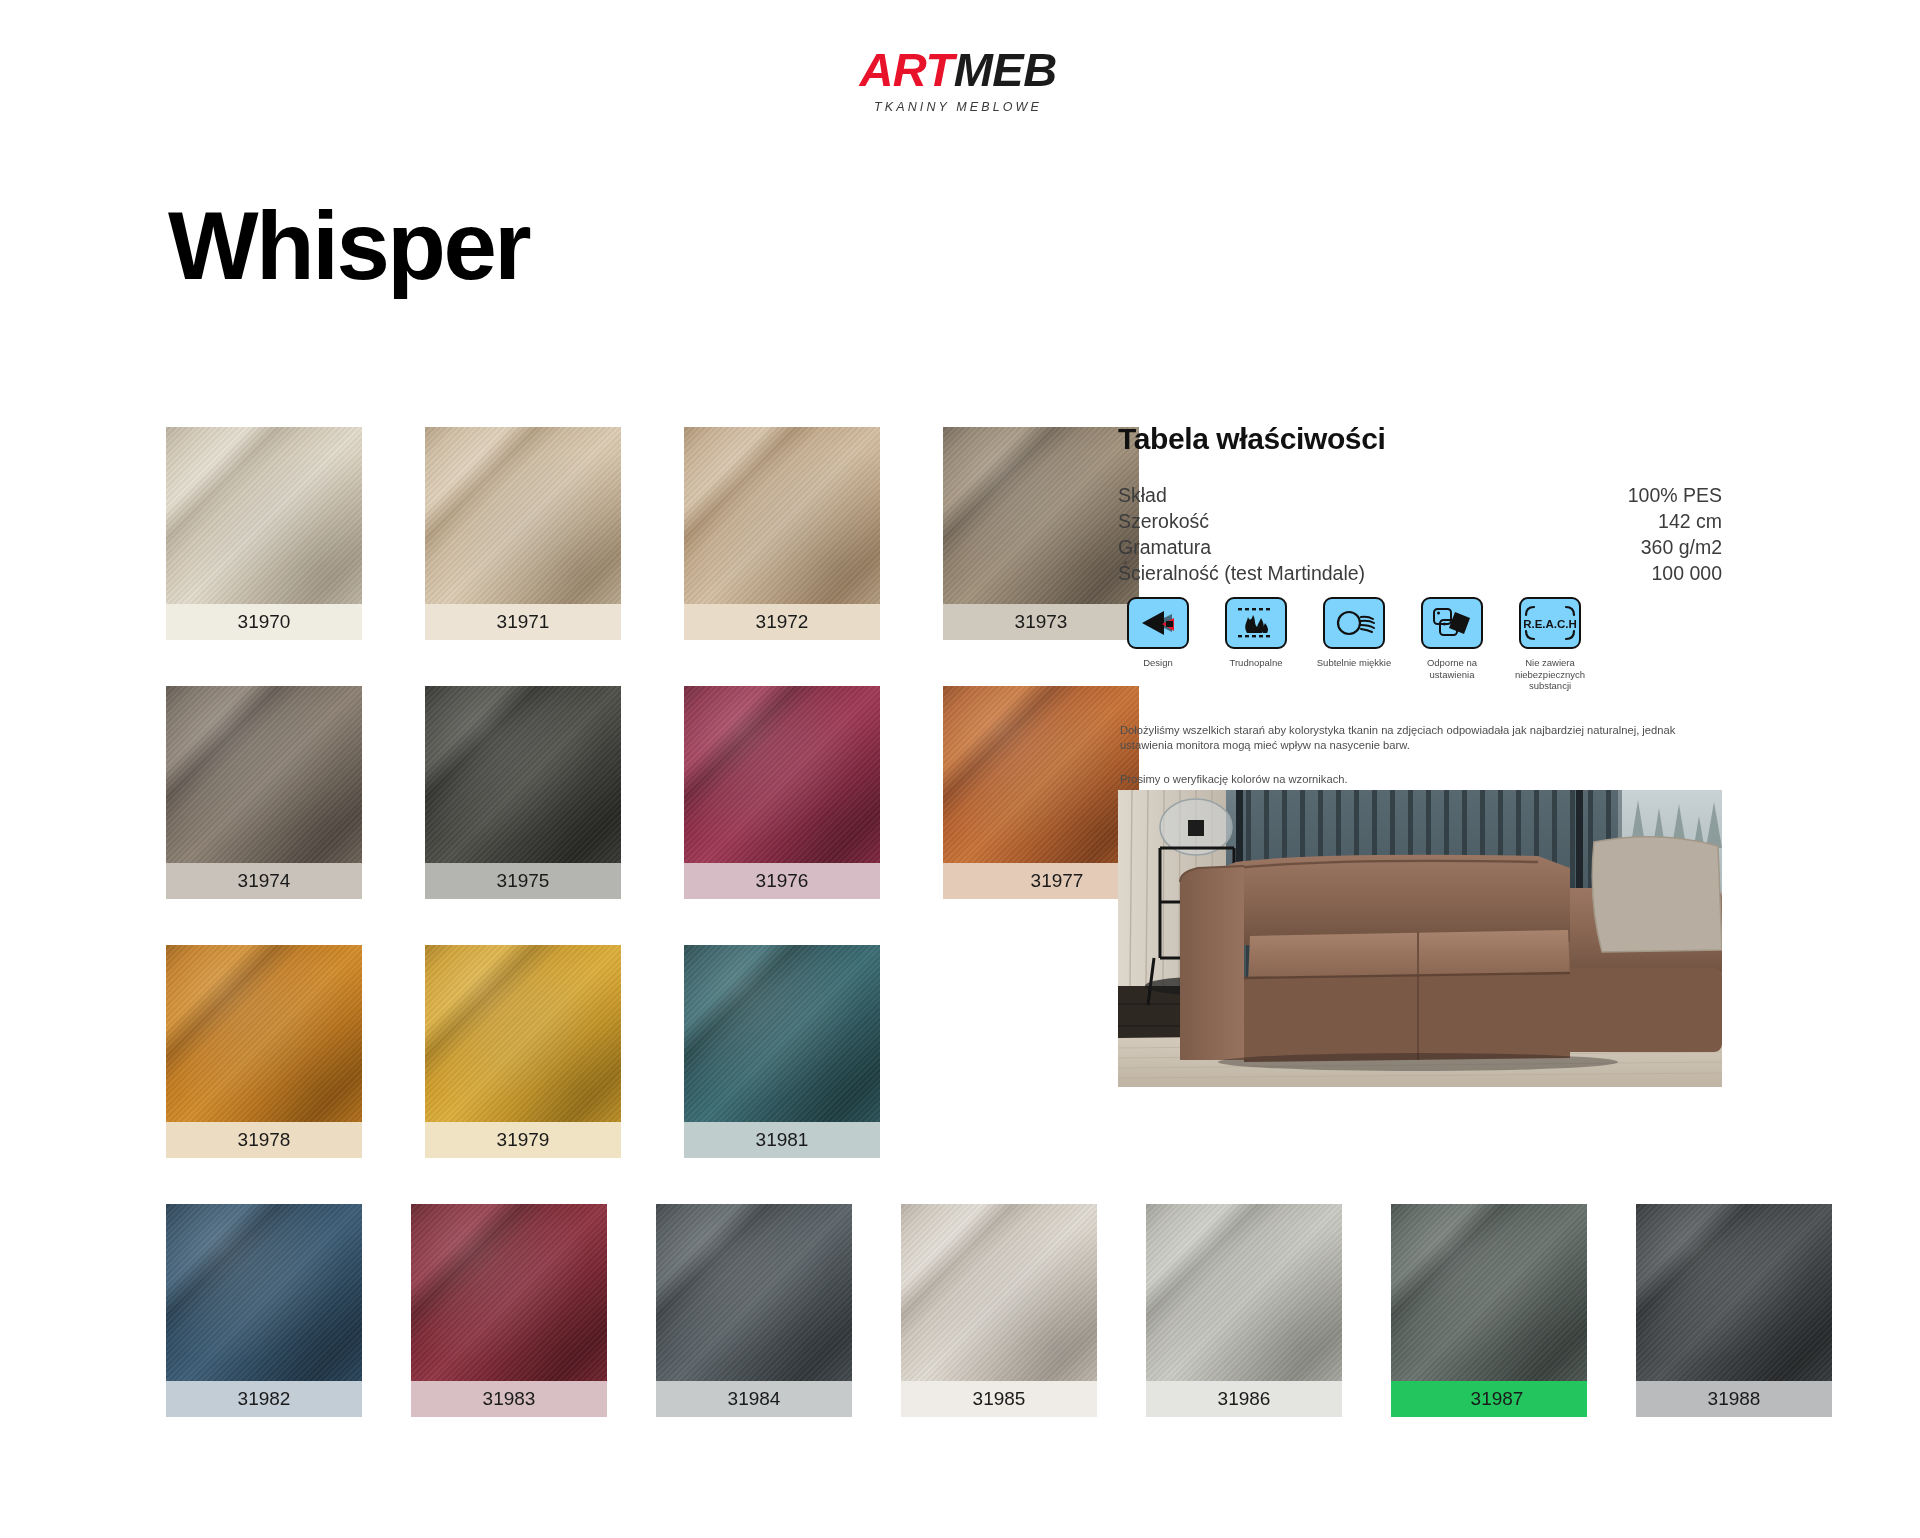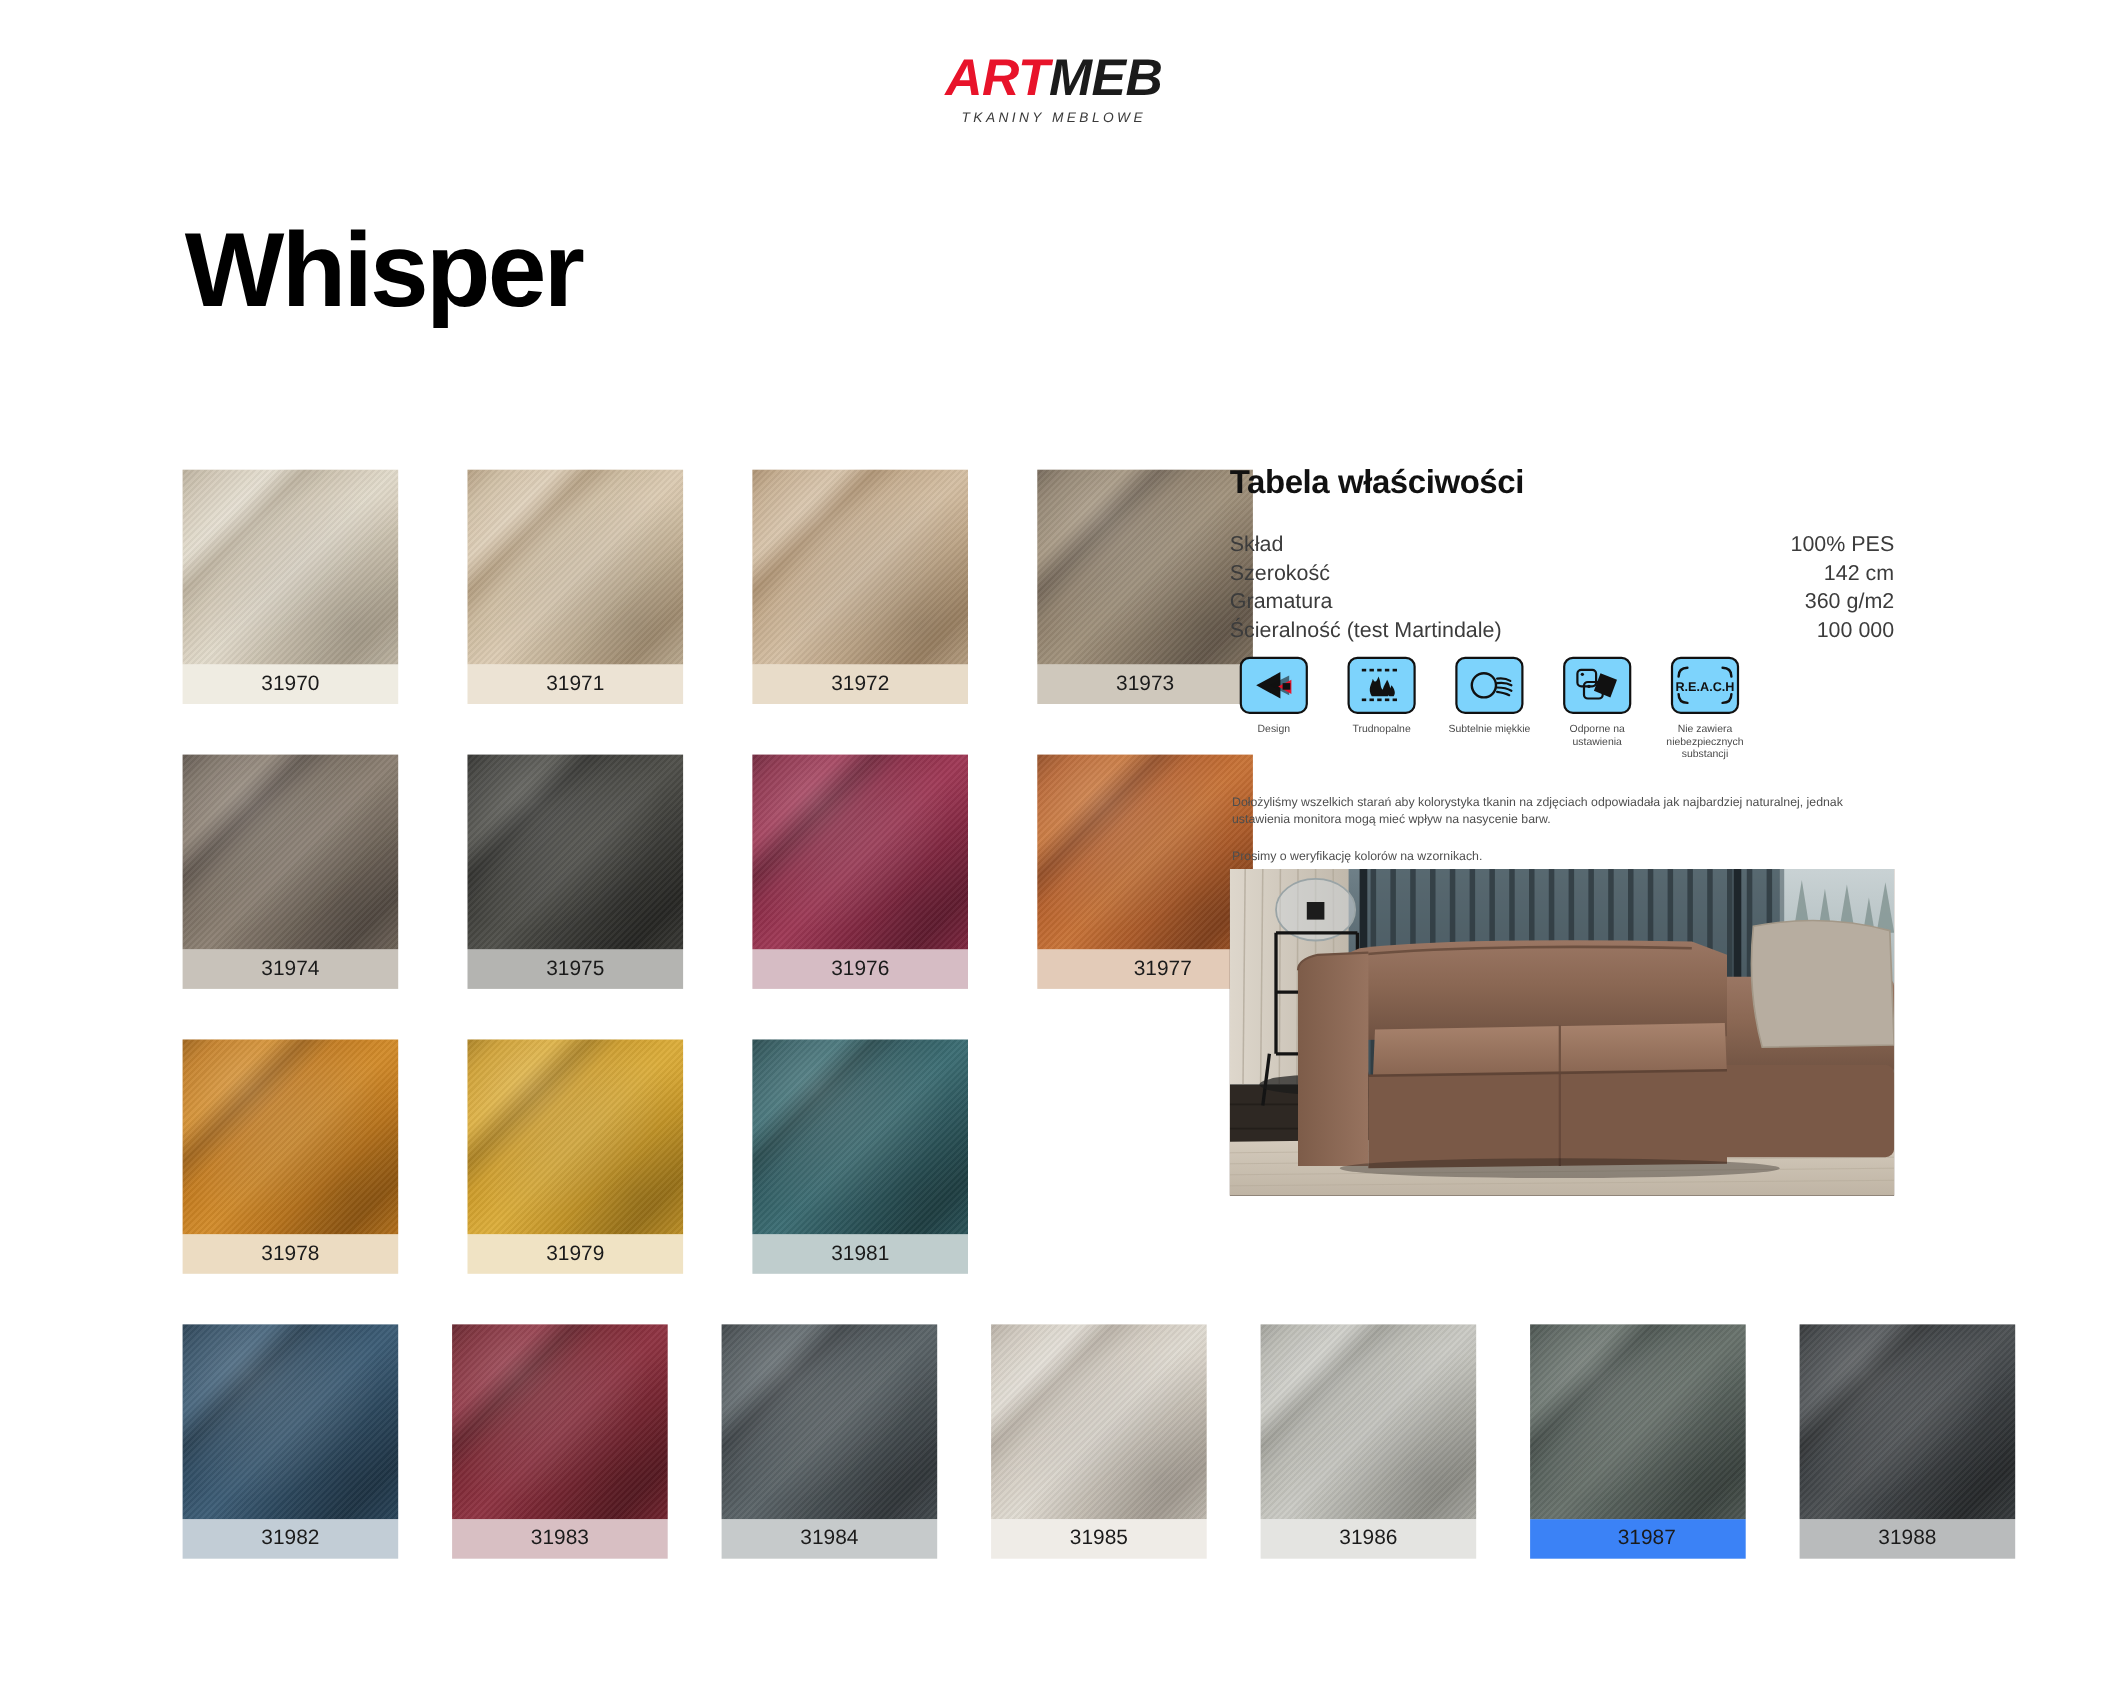--- a/index.html
+++ b/index.html
@@ -206,21 +206,21 @@
       <div class="swatch">
         <div class="swatch-img" style="background: linear-gradient(135deg, rgb(156, 156, 149) 0%, rgb(183, 183, 176) 9%, rgb(203, 203, 197) 22%, rgb(156, 156, 149) 30%, rgb(183, 183, 176) 38%, rgb(203, 203, 197) 52%, rgb(183, 183, 176) 68%, rgb(156, 156, 149) 86%, rgb(183, 183, 176) 100%);">
           <div class="swatch-fold" style="background: repeating-linear-gradient(135deg, rgba(255, 255, 255, 0.043) 0px, rgba(255, 255, 255, 0.043) 2px, rgba(0, 0, 0, 0.043) 2px, rgba(0, 0, 0, 0.043) 4px), radial-gradient(at 30% 25%, rgba(255, 255, 255, 0.16), rgba(0, 0, 0, 0) 62%), radial-gradient(at 78% 80%, rgba(0, 0, 0, 0.14), rgba(0, 0, 0, 0) 60%);"></div>
         </div>
         <div class="swatch-label" style="background: rgb(228, 228, 225);">31986</div>
       </div>
       <div class="swatch">
         <div class="swatch-img" style="background: linear-gradient(135deg, rgb(64, 73, 69) 0%, rgb(86, 96, 91) 9%, rgb(105, 115, 109) 22%, rgb(64, 73, 69) 30%, rgb(86, 96, 91) 38%, rgb(105, 115, 109) 52%, rgb(86, 96, 91) 68%, rgb(64, 73, 69) 86%, rgb(86, 96, 91) 100%);">
           <div class="swatch-fold" style="background: repeating-linear-gradient(135deg, rgba(255, 255, 255, 0.043) 0px, rgba(255, 255, 255, 0.043) 2px, rgba(0, 0, 0, 0.043) 2px, rgba(0, 0, 0, 0.043) 4px), radial-gradient(at 30% 25%, rgba(255, 255, 255, 0.16), rgba(0, 0, 0, 0) 62%), radial-gradient(at 78% 80%, rgba(0, 0, 0, 0.14), rgba(0, 0, 0, 0) 60%);"></div>
         </div>
-        <div class="swatch-label" style="background: #3b82f6; padding-left: 16px;">31987</div>
+        <div class="swatch-label" style="background: #22c55e; padding-left: 16px;">31987</div>
       </div>
       <div class="swatch">
         <div class="swatch-img" style="background: linear-gradient(135deg, rgb(43, 46, 48) 0%, rgb(60, 64, 67) 9%, rgb(78, 82, 85) 22%, rgb(43, 46, 48) 30%, rgb(60, 64, 67) 38%, rgb(78, 82, 85) 52%, rgb(60, 64, 67) 68%, rgb(43, 46, 48) 86%, rgb(60, 64, 67) 100%);">
           <div class="swatch-fold" style="background: repeating-linear-gradient(135deg, rgba(255, 255, 255, 0.043) 0px, rgba(255, 255, 255, 0.043) 2px, rgba(0, 0, 0, 0.043) 2px, rgba(0, 0, 0, 0.043) 4px), radial-gradient(at 30% 25%, rgba(255, 255, 255, 0.16), rgba(0, 0, 0, 0) 62%), radial-gradient(at 78% 80%, rgba(0, 0, 0, 0.14), rgba(0, 0, 0, 0) 60%);"></div>
         </div>
         <div class="swatch-label" style="background: rgb(185, 187, 188);">31988</div>
       </div>
     </div>
   </div>
 

